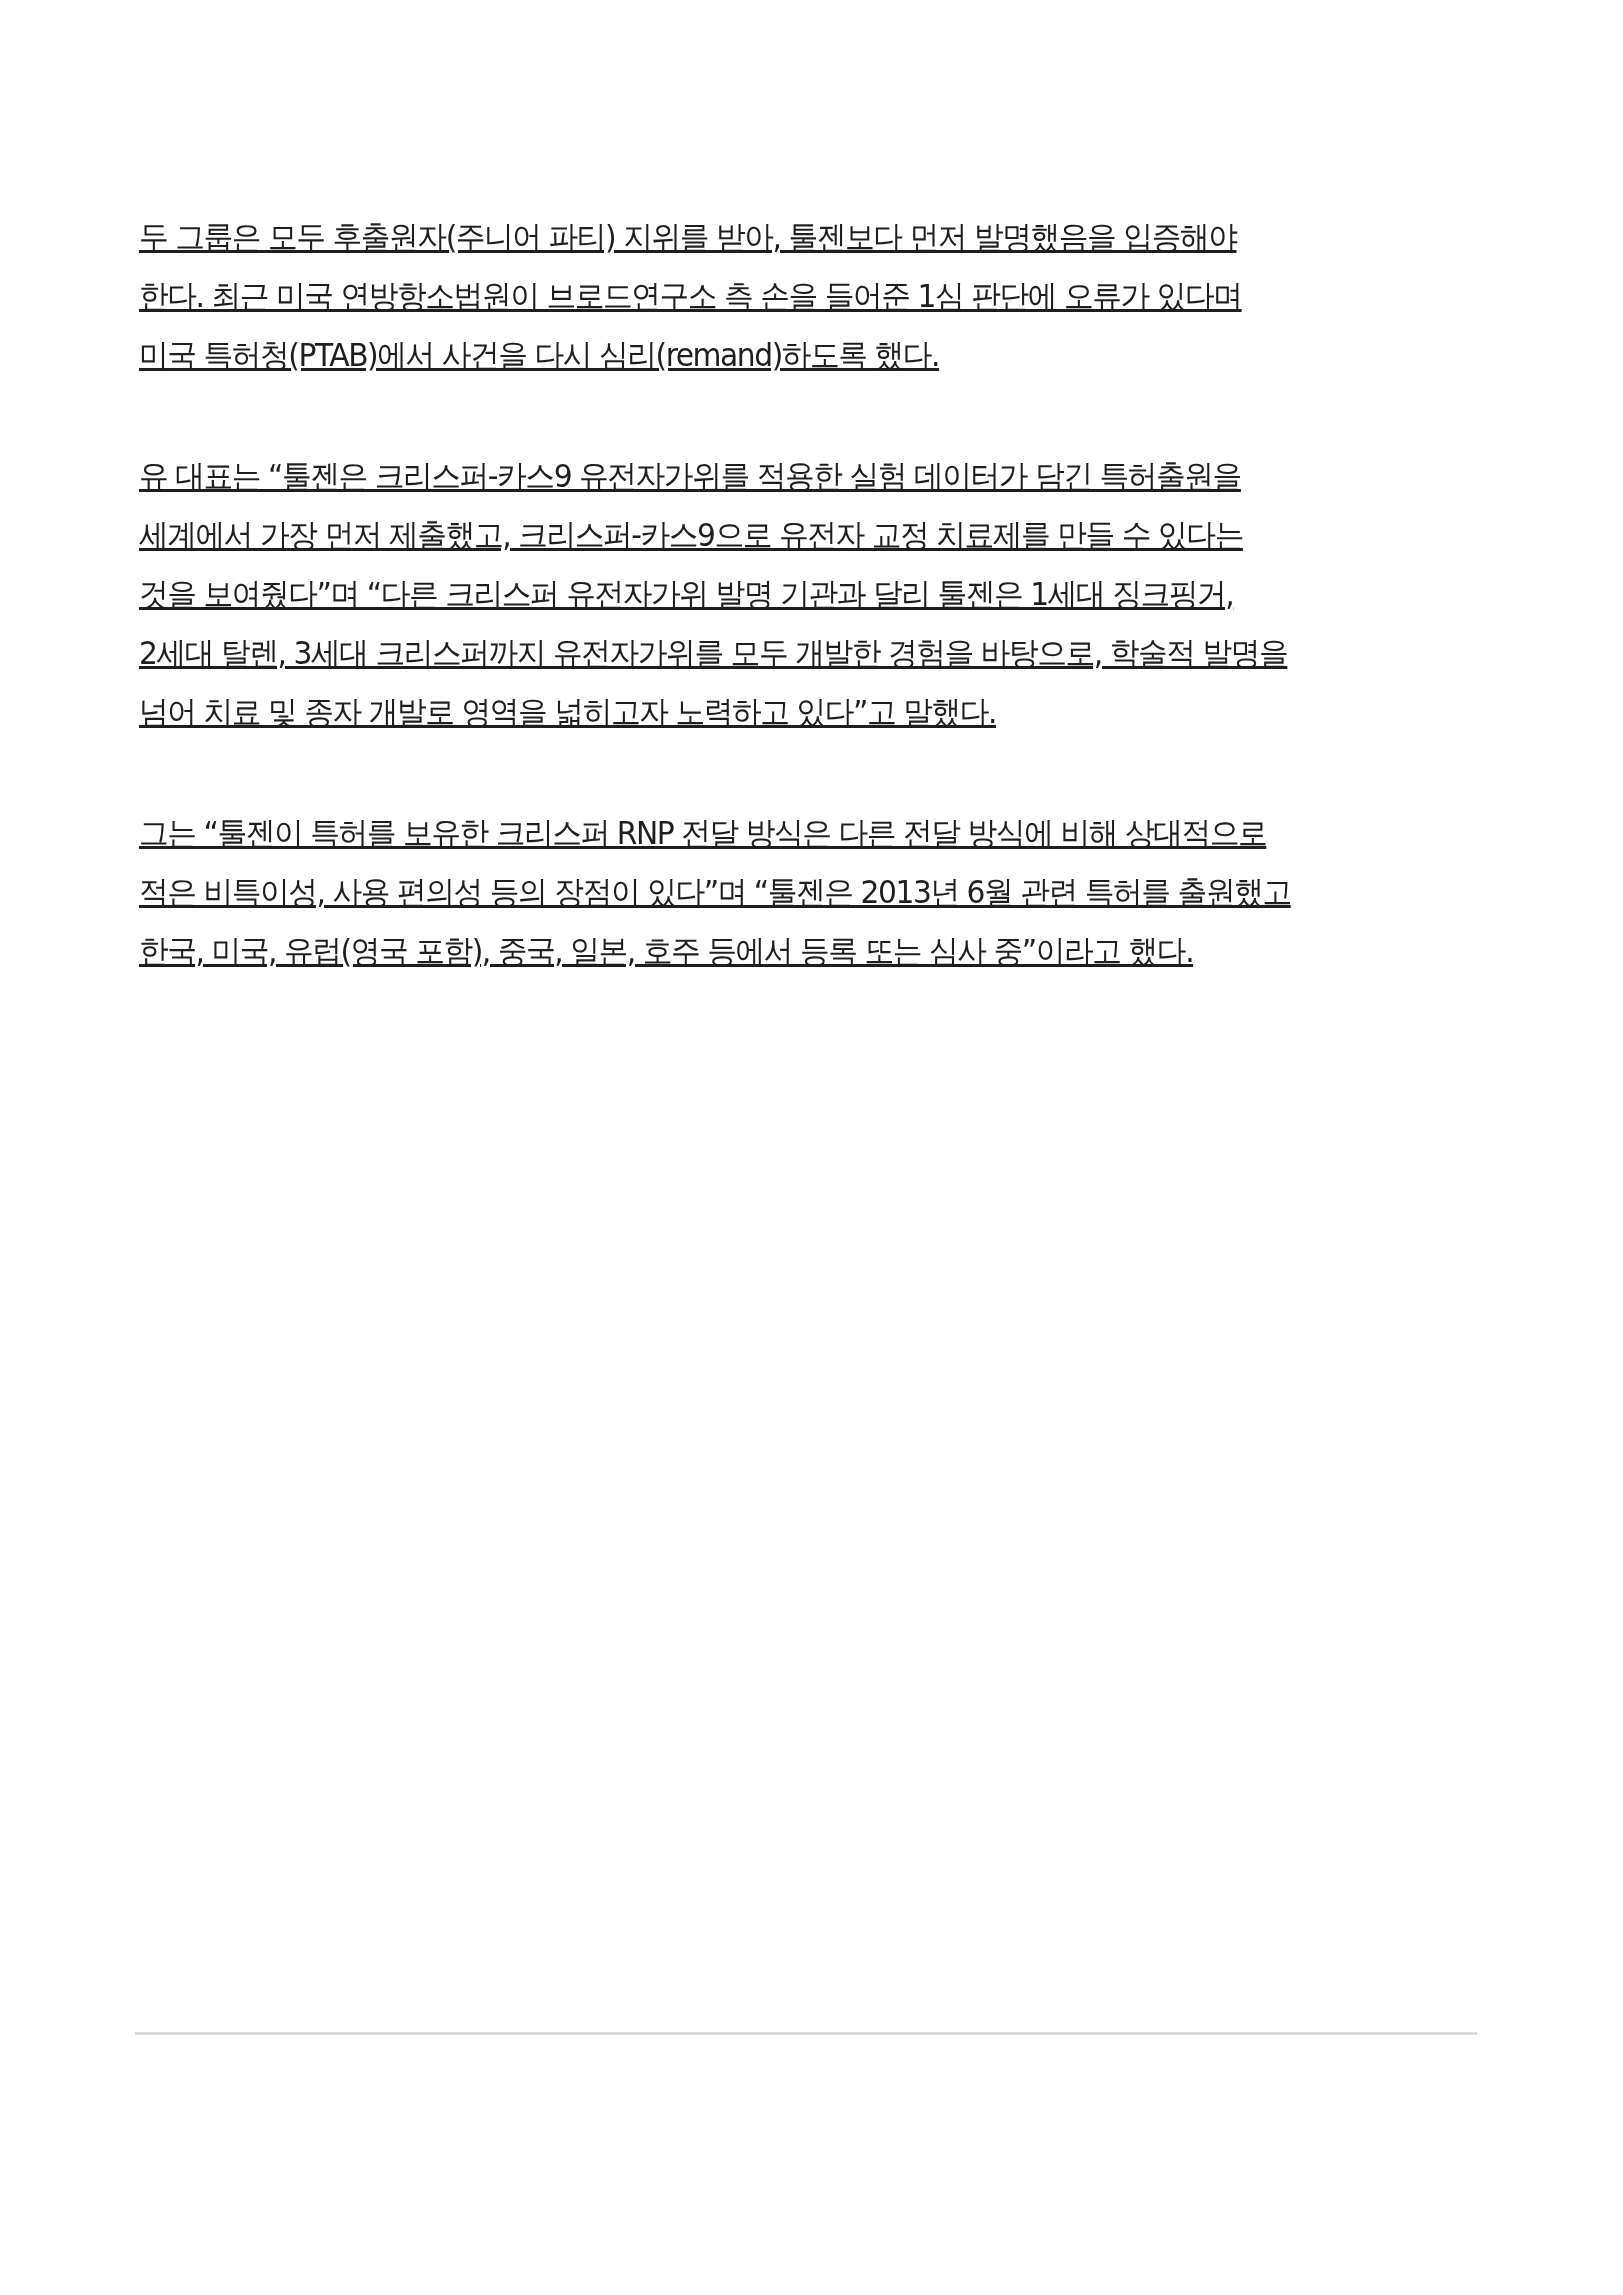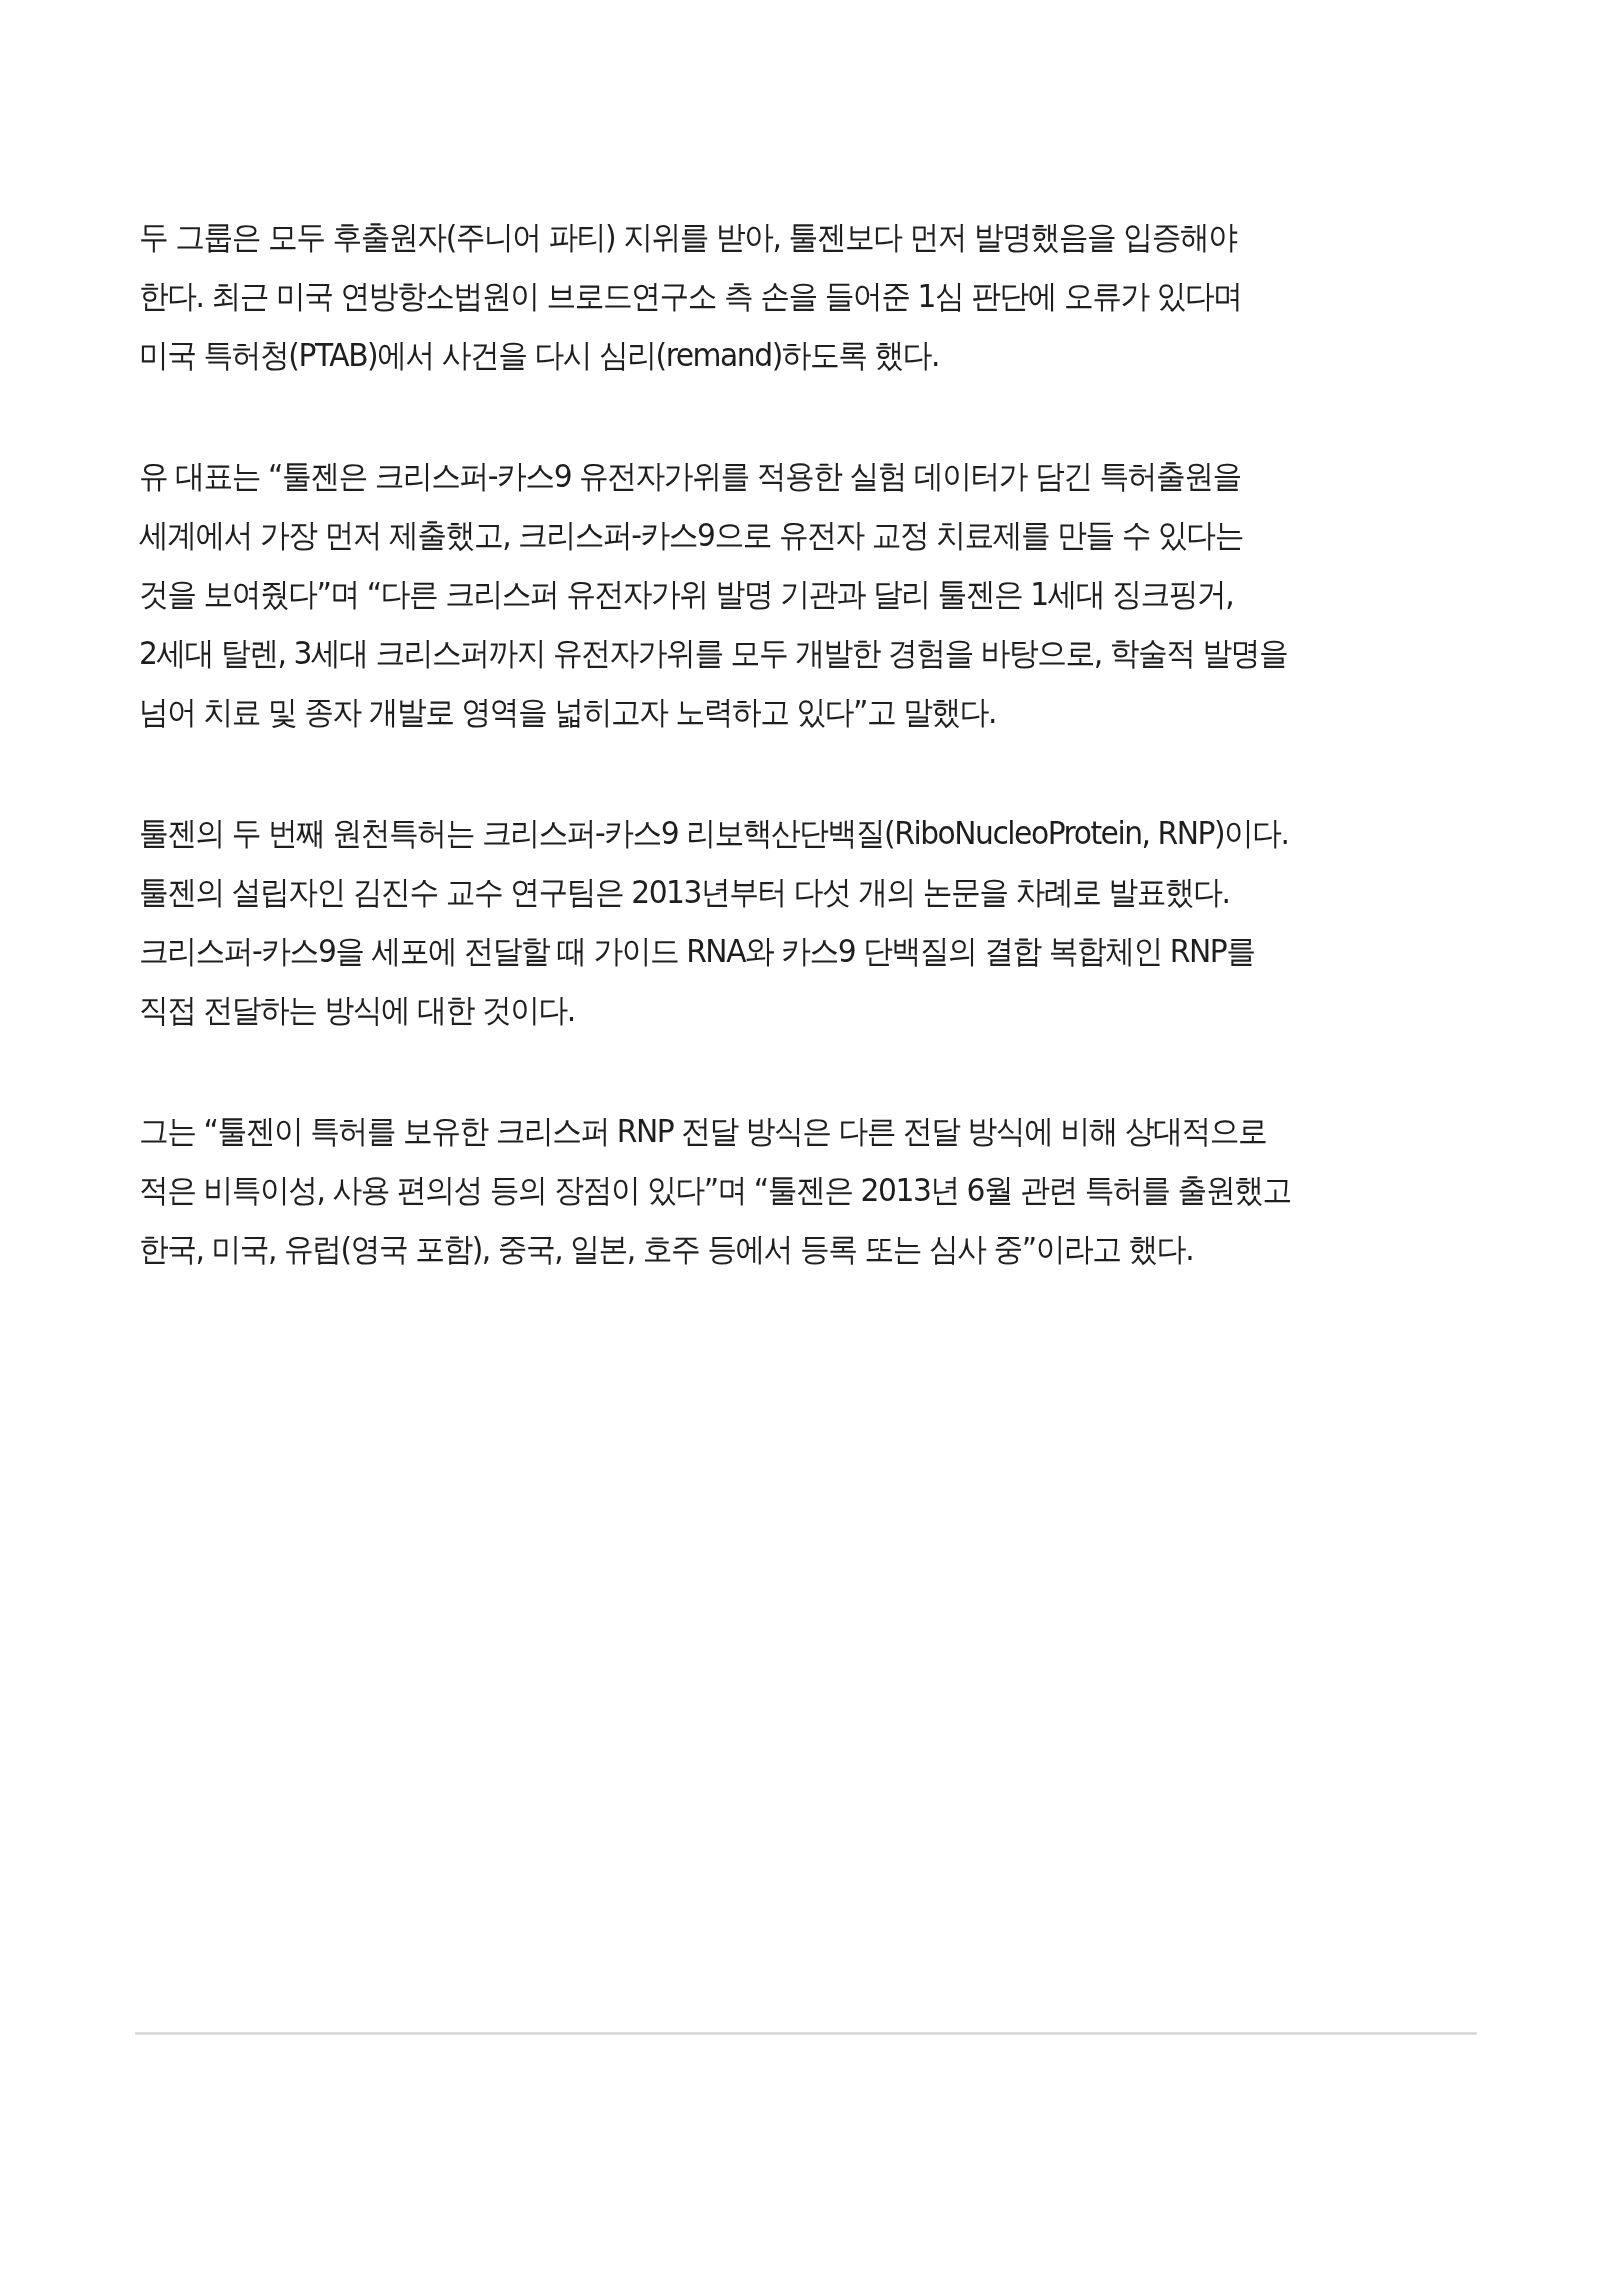--- a/index.html
+++ b/index.html
@@ -13,20 +13,21 @@
       position: relative;
       overflow: hidden;
       color: #1e1e1e;
       font-family: "DejaVu Sans", "Liberation Sans", sans-serif;
     }
     .page {
       position: absolute;
       left: 139px;
       top: 208px;
       width: 1348px;
+      text-decoration: underline;
     }
     .para {
       margin: 0 0 62px 0;
     }
     .line {
       display: block;
       height: 59px;
       line-height: 59px;
       font-size: 32px;
       letter-spacing: -1.6px;
@@ -57,26 +58,20 @@
 
 
   <p class="para">
     <span class="line">유 대표는 “툴젠은 크리스퍼-카스9 유전자가위를 적용한 실험 데이터가 담긴 특허출원을</span>
     <span class="line">세계에서 가장 먼저 제출했고, 크리스퍼-카스9으로 유전자 교정 치료제를 만들 수 있다는</span>
     <span class="line">것을 보여줬다”며 “다른 크리스퍼 유전자가위 발명 기관과 달리 툴젠은 1세대 징크핑거,</span>
     <span class="line">2세대 탈렌, 3세대 크리스퍼까지 유전자가위를 모두 개발한 경험을 바탕으로, 학술적 발명을</span>
     <span class="line">넘어 치료 및 종자 개발로 영역을 넓히고자 노력하고 있다”고 말했다.</span>
   </p>
 
-  <p class="para">
-    <span class="line">툴젠의 두 번째 원천특허는 크리스퍼-카스9 리보핵산단백질(RiboNucleoProtein, RNP)이다.</span>
-    <span class="line">툴젠의 설립자인 김진수 교수 연구팀은 2013년부터 다섯 개의 논문을 차례로 발표했다.</span>
-    <span class="line">크리스퍼-카스9을 세포에 전달할 때 가이드 RNA와 카스9 단백질의 결합 복합체인 RNP를</span>
-    <span class="line">직접 전달하는 방식에 대한 것이다.</span>
-  </p>
 
 
   <p class="para">
     <span class="line">그는 “툴젠이 특허를 보유한 크리스퍼 RNP 전달 방식은 다른 전달 방식에 비해 상대적으로</span>
     <span class="line">적은 비특이성, 사용 편의성 등의 장점이 있다”며 “툴젠은 2013년 6월 관련 특허를 출원했고</span>
     <span class="line">한국, 미국, 유럽(영국 포함), 중국, 일본, 호주 등에서 등록 또는 심사 중”이라고 했다.</span>
   </p>
 
 
 </div>

